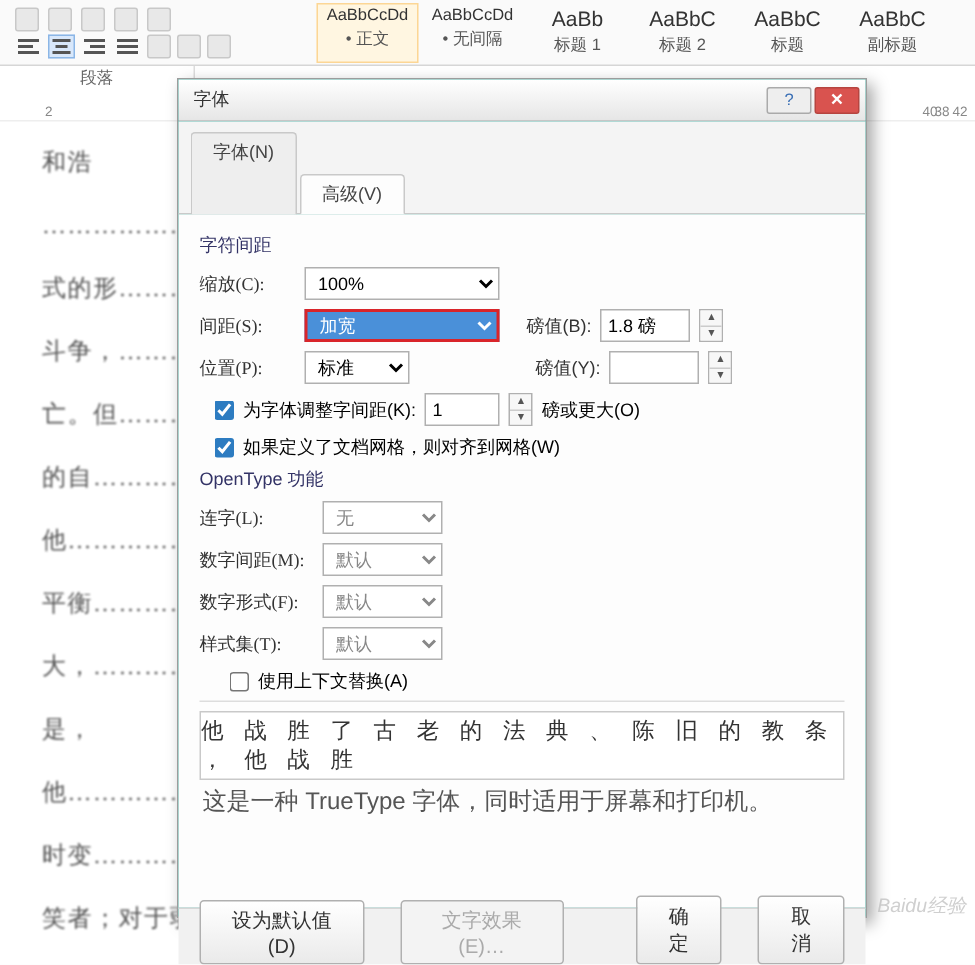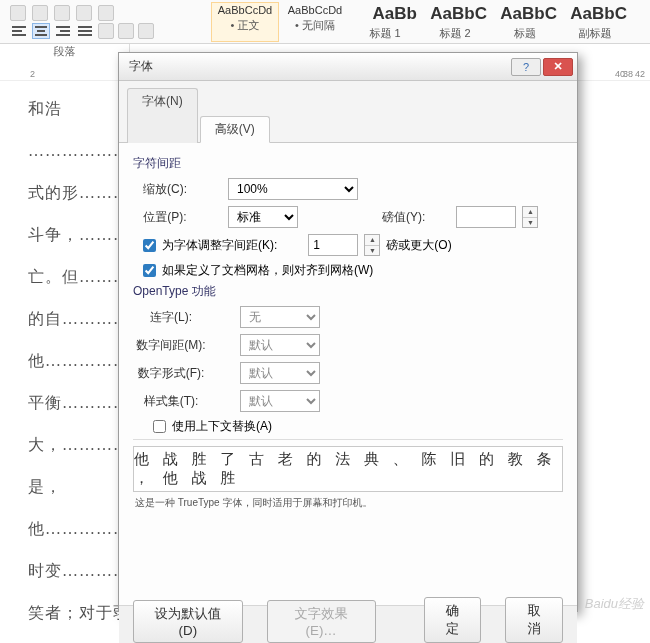--- a/index.html
+++ b/index.html
@@ -60,21 +60,21 @@
   }
   .style-tile {
     width: 68px;
     height: 40px;
     border: 1px solid transparent;
     text-align: center;
     padding: 1px;
   }
   .style-tile.active { border:1px solid #fcd695; background:#fff6e1;}
   .style-preview { font-size: 11px; color:#333; }
-  .style-preview.big { font-size: 17px; font-weight: bold; text-align: right; }
+  .style-preview.big { font-size: 14px; font-weight: normal; }
   .style-label { font-size: 11px; color:#555; margin-top:2px;}
 
   .ruler {
     height: 20px;
     background: #fff;
     border-bottom: 1px solid #eee;
     position: relative;
     font-size: 9px;
     color:#888;
   }
@@ -163,29 +163,28 @@
     margin: 4px 0 6px;
   }
   .sep-line{border:none;border-top:1px solid #ddd;margin:2px 0 6px;}
 
   .row{
     display:flex;
     align-items:center;
     margin: 6px 0;
     gap:6px;
   }
-  .lbl{ width:64px; text-align:center; color:#333;}
+  .lbl{ width:64px; text-align:left; color:#333;font-family:Liberation Serif, serif;}
   .lbl2{ text-align:left; color:#333; margin-left:12px;}
   select,input[type=text]{
     border:1px solid #b0b0b0;
     background:#fff;
     height:22px;
     font-size:12px;
     padding:0 4px;
-    margin-left:25px;
   }
   .sel-wide{width:130px;}
   .sel-narrow{width:70px;}
   .num{width:60px;}
   .spin{
     display:flex;flex-direction:column;border:1px solid #b0b0b0;height:22px;width:16px;
   }
   .spin div{flex:1;display:flex;align-items:center;justify-content:center;font-size:7px;color:#555;background:#f7f7f7;}
   .spin div:first-child{border-bottom:1px solid #ccc;}
 
@@ -205,21 +204,21 @@
     border:1px solid #c9c9c9;
     background:#fff;
     height:46px;
     margin:4px 0;
     display:flex;align-items:center;justify-content:center;
     font-family:"SimSun",serif;
     font-size:15px;
     letter-spacing:5px;
     color:#333;
   }
-  .preview-note{font-size:10px;color:#555;margin:4px 2px 0;}
+  .preview-note{font-size:16px;color:#555;margin:4px 2px 0;}
 
   .footer{
     height:38px;
     border-top:1px solid #d6d6d6;
     background:#f1f1f1;
     display:flex;align-items:flex-end;
     padding:0 14px;
     gap:24px;
   }
   .btn{
@@ -344,20 +343,30 @@
 
   <div class="body">
 
     <div class="group-title">字符间距</div>
 
     <div class="row">
       <span class="lbl">缩放(C):</span>
       <select class="sel-wide"><option>100%</option></select>
     </div>
 
+    <div class="row">
+      <span class="lbl">间距(S):</span>
+      <select class="sel-wide highlight-red"><option>加宽</option></select>
+      <span class="lbl2">磅值(B):</span>
+      <input type="text" class="num" value="1.8 磅" style="">
+      <div class="spin">
+          <div>▲</div>
+          <div>▼</div>
+        </div>
+    </div>
 
     <div class="row">
       <span class="lbl">位置(P):</span>
       <select class="sel-narrow"><option>标准</option></select>
       <span style="width:60px"></span>
       <span class="lbl2">磅值(Y):</span>
       <input type="text" class="num" value="" style="">
       <div class="spin">
           <div>▲</div>
           <div>▼</div>

